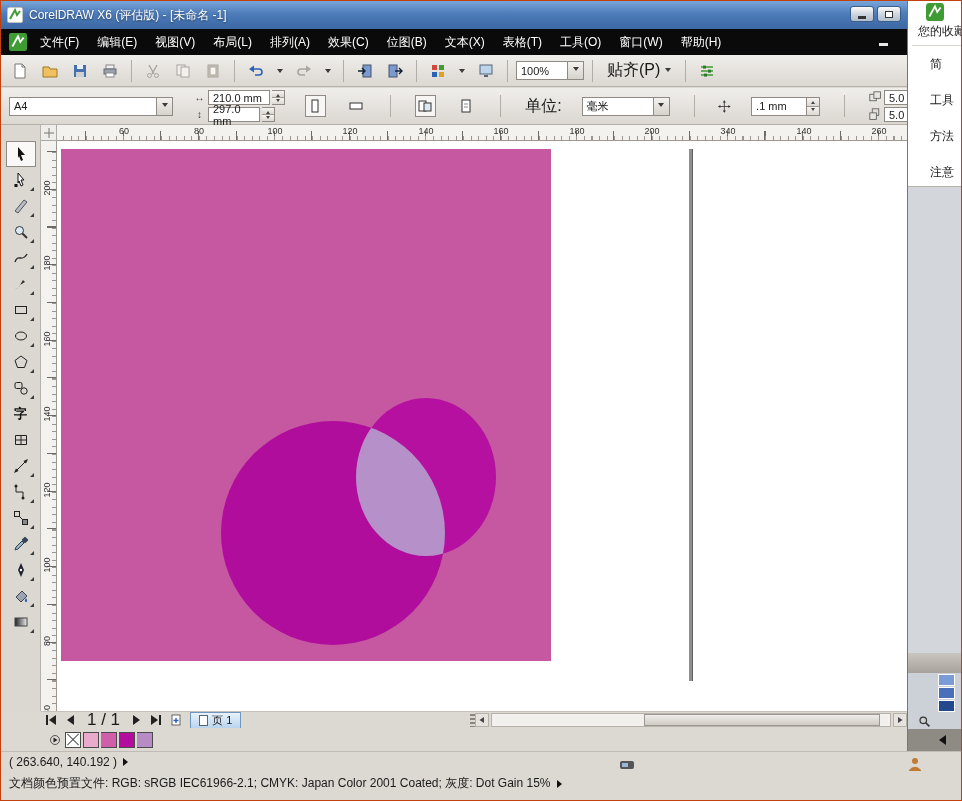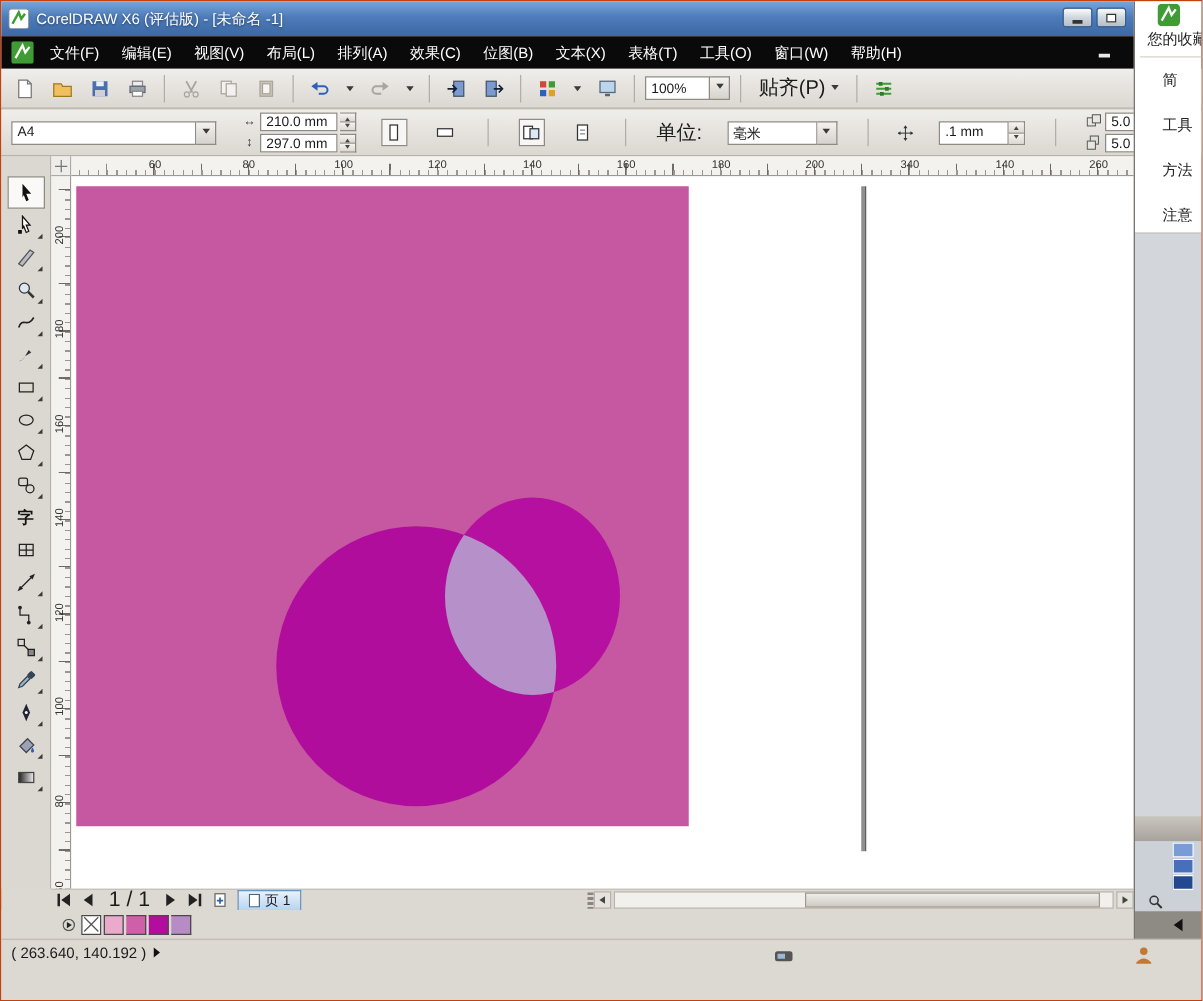--- a/index.html
+++ b/index.html
@@ -299,21 +299,21 @@
             <b>
               <span class="utri"></span>
             </b>
             <b>
               <span class="dtri"></span>
             </b>
           </div>
       </div>
       <div class="r">
         <span class="miniico">↕</span>
-        <div class="ibox" style="width:62px">
+        <div class="ibox" style="width:52px">
             <span>297.0 mm</span>
           </div>
         <div class="spin">
             <b>
               <span class="utri"></span>
             </b>
             <b>
               <span class="dtri"></span>
             </b>
           </div>
@@ -645,20 +645,24 @@
       <span class="tri-r"></span>
     </div>
     <svg class="abs" style="left:618px;top:5px" width="16" height="16" viewBox="0 0 16 16">
         <rect x="1" y="4" width="14" height="8" rx="2" fill="#555"></rect>
         <rect x="3" y="6" width="6" height="4" fill="#9ab8d8"></rect>
       </svg>
     <svg class="abs" style="right:40px;top:4px" width="16" height="16" viewBox="0 0 16 16">
         <circle cx="8" cy="5" r="3" fill="#c07a34"></circle>
         <path d="M2 14 q6-6.5 12 0 v1 H2z" fill="#c07a34"></path>
       </svg>
+    <div class="st-row2">
+      <span class="st-txt">文档颜色预置文件: RGB: sRGB IEC61966-2.1; CMYK: Japan Color 2001 Coated; 灰度: Dot Gain 15%</span>
+      <span class="tri-r"></span>
+    </div>
   </div>
 
   <div class="right-panel abs">
     <div class="hints-white">
       <svg class="abs" style="left:18px;top:2px" width="18" height="18" viewBox="0 0 16 16">
           <rect width="16" height="16" rx="3" fill="#3f9c35"></rect>
           <path d="M3 12 L8 3 l2 5 3-4" stroke="#fff" stroke-width="1.6" fill="none"></path>
         </svg>
       <div class="hint-title">您的收藏</div>
       <div class="hint-sep"></div>

